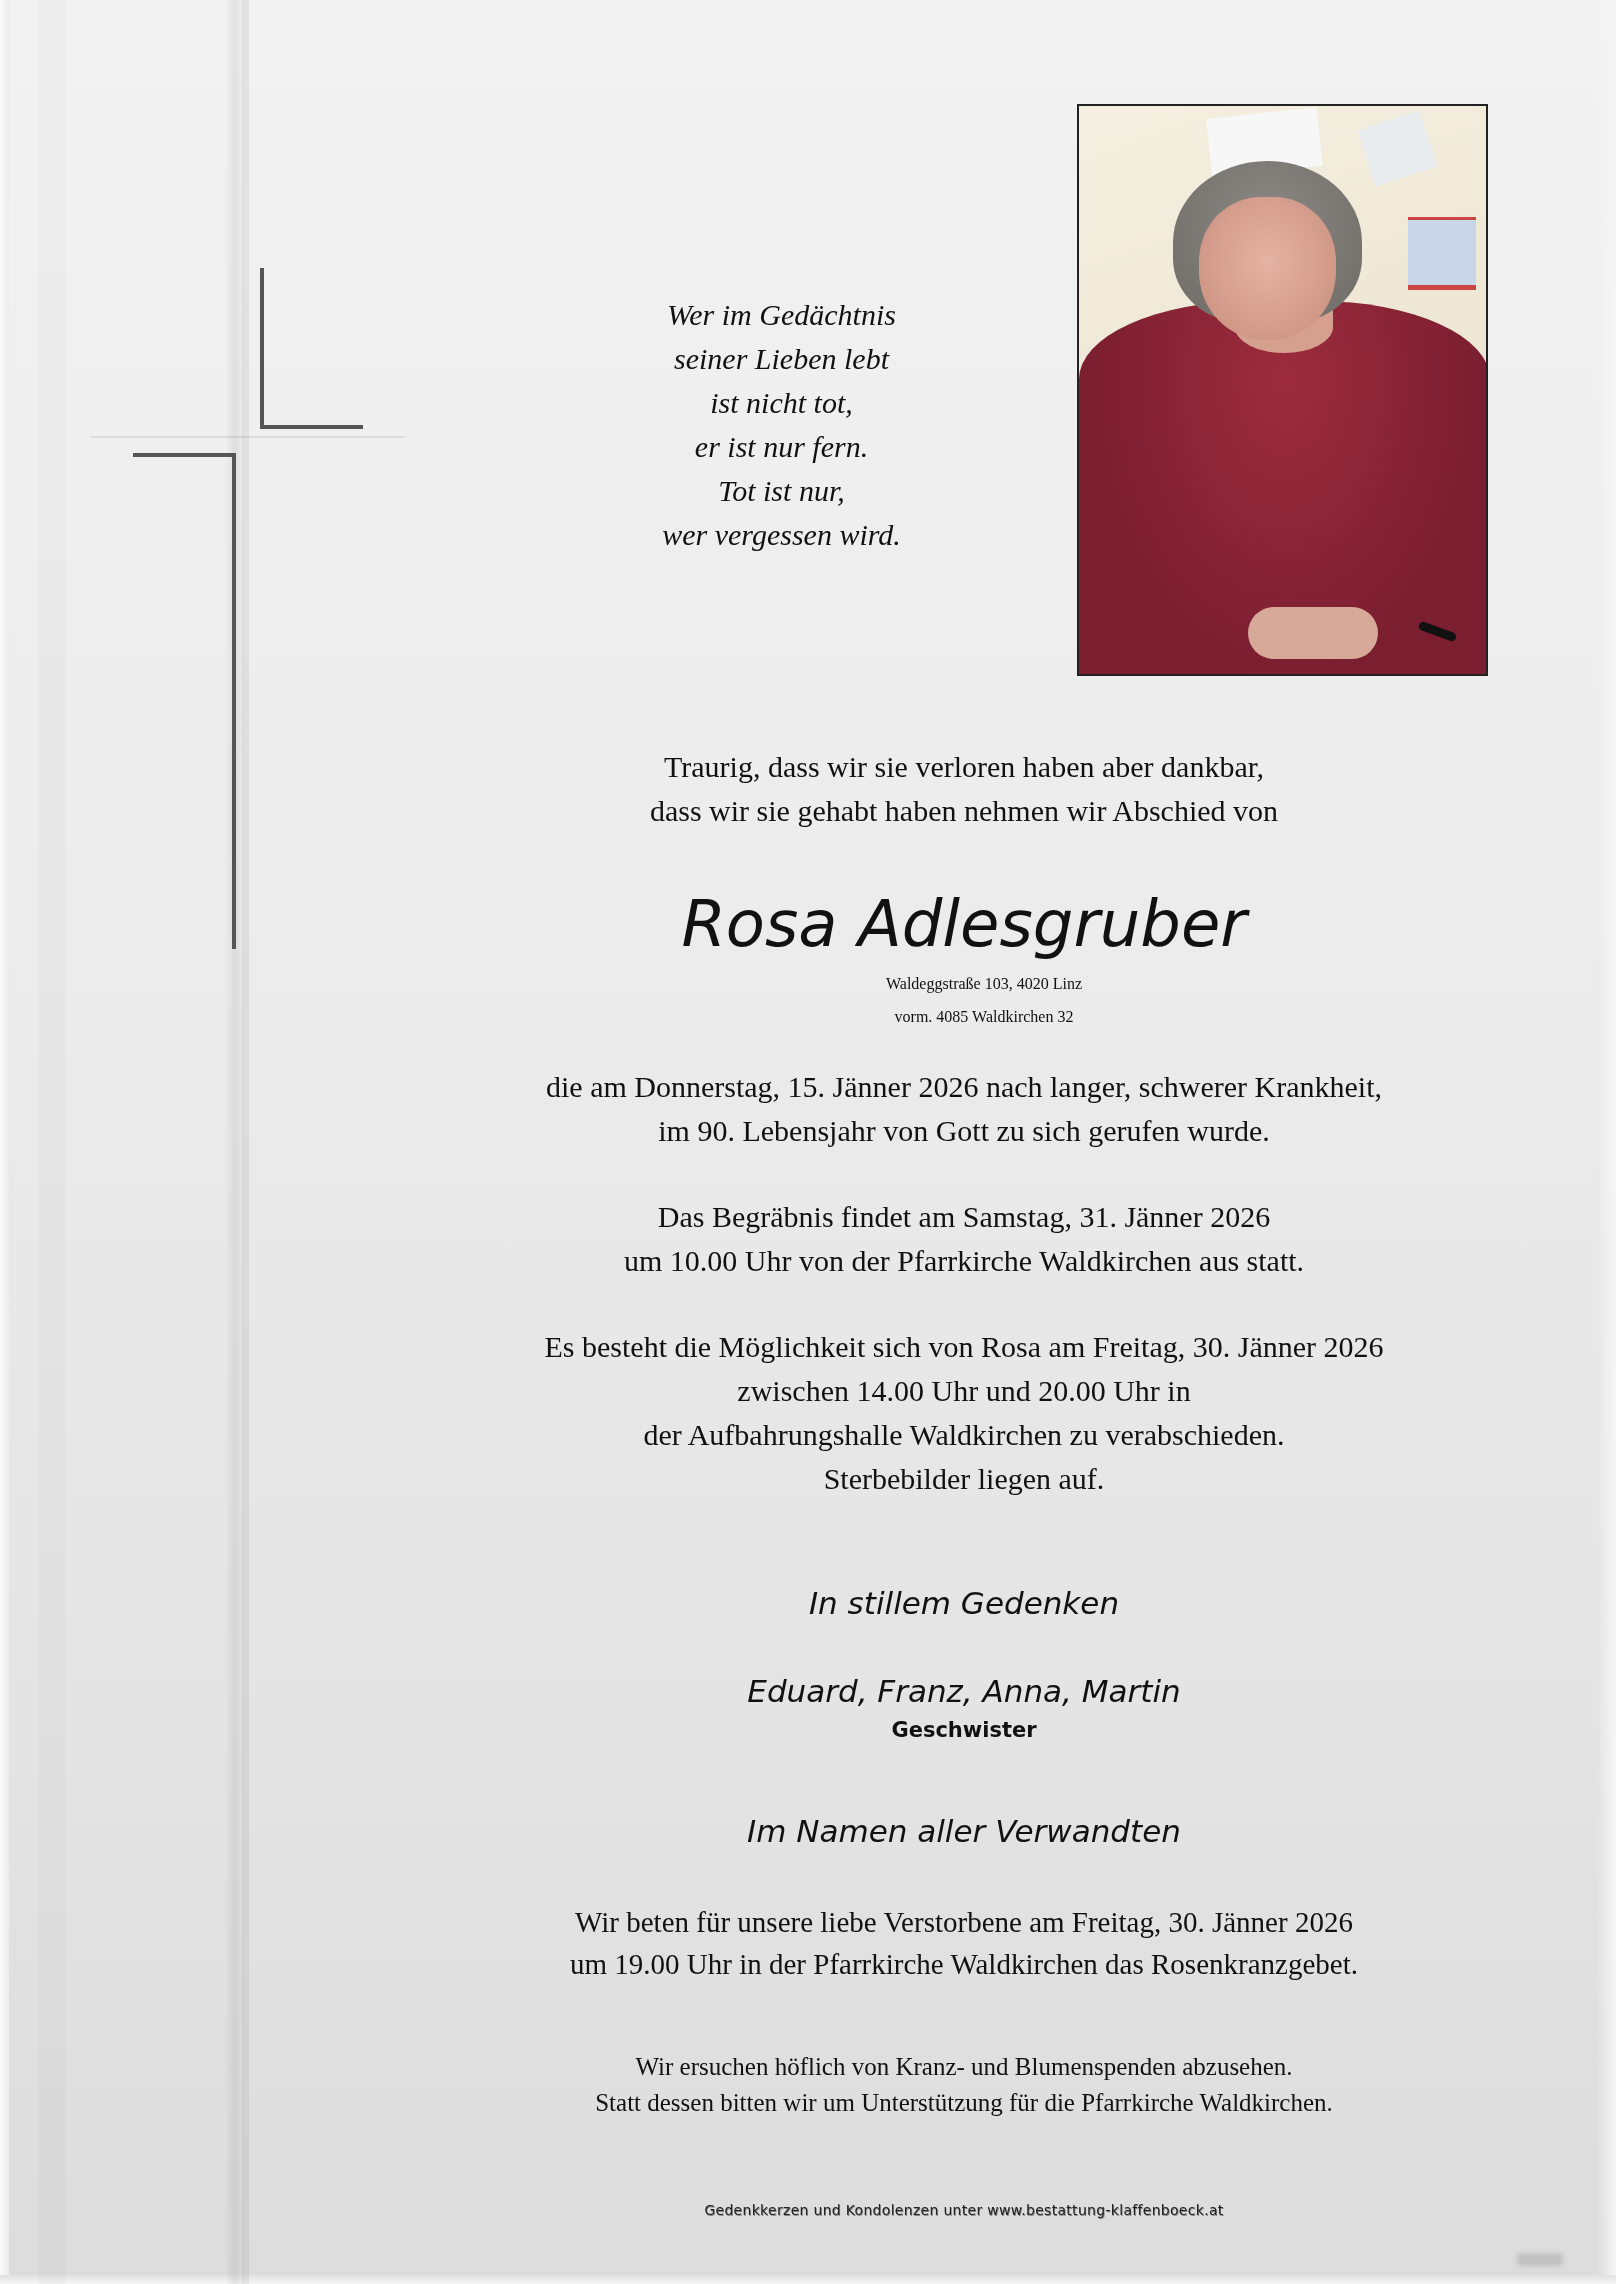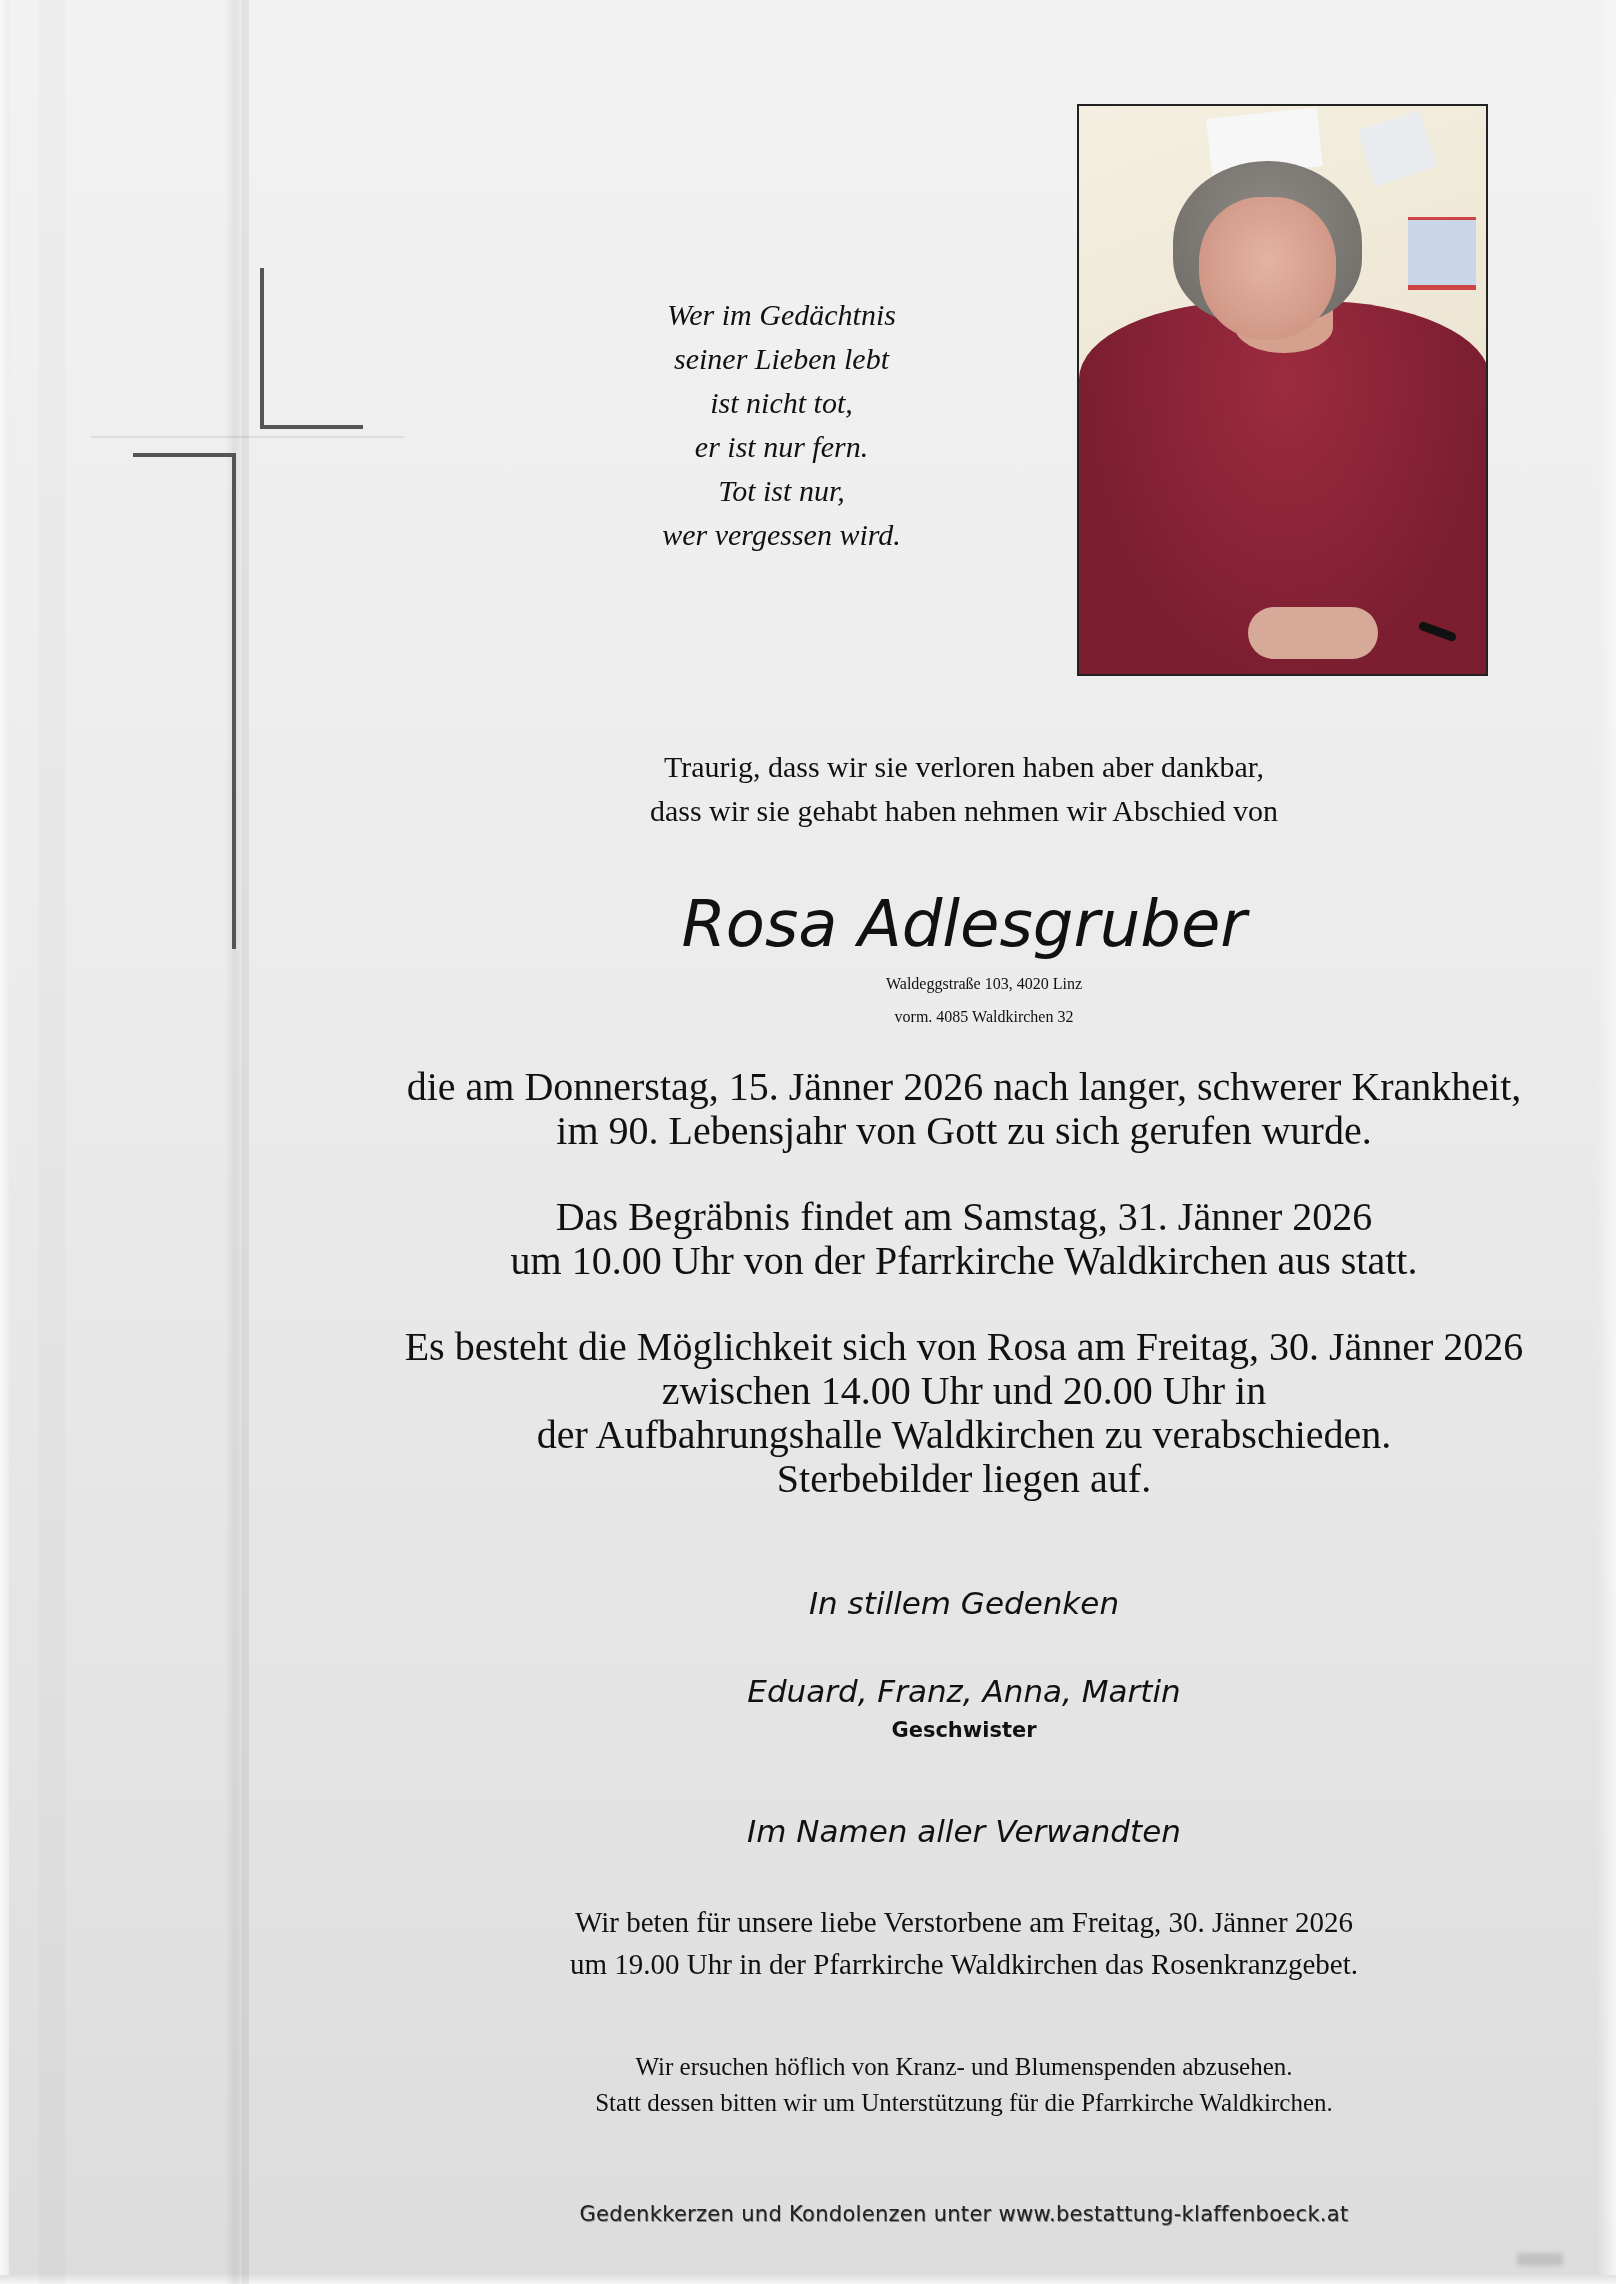--- a/index.html
+++ b/index.html
@@ -43,32 +43,32 @@
     background:radial-gradient(ellipse at 50% 20%, #9c2c3e, #7a1e30 70%); border-radius:42% 42% 0 0 / 20% 20% 0 0; }
   .neck { position:absolute; left:156px; top:195px; width:98px; height:52px; background:#d6a08e; border-radius:0 0 50% 50%; }
   .hands { position:absolute; left:169px; top:501px; width:130px; height:52px; background:#d7a999; border-radius:26px; }
   .bracelet { position:absolute; left:339px; top:521px; width:39px; height:9px; background:#111; border-radius:5.2px; transform:rotate(20deg); }
 
   .center { position:absolute; text-align:center; }
   .poem { left:534px; top:293px; width:495px; font-style:italic; font-size:30px; line-height:44px; }
   .intro { left:456px; top:745px; width:1016px; font-size:30px; line-height:44px; }
   .name { left:456px; top:885px; width:1016px; font-style:italic; font-size:64px; line-height:78px; }
   .addr { left:476px; top:967px; width:1016px; font-size:16px; line-height:33px; }
-  .body { left:365px; width:1198px; font-size:40px; line-height:44px; }
+  .body { left:365px; width:1198px; font-size:30px; line-height:44px; }
   .b1 { top:1065px; }
   .b2 { top:1195px; }
   .b3 { top:1325px; }
   .it { font-style:italic; font-size:31px; }
   .gedenken { left:456px; top:1585px; width:1016px; }
   .family { left:456px; top:1673px; width:1016px; }
   .geschw { left:456px; top:1718px; width:1016px; font-size:21px;font-weight:bold; }
   .verw { left:456px; top:1813px; width:1016px; }
   .b4 { left:365px; width:1198px; top:1901px; font-size:29px; line-height:42px; }
   .b5 { left:365px; width:1198px; top:2025px; font-size:25px; line-height:36px;margin-top:24px; }
-  .footer { left:456px; top:2202px; width:1016px; font-size:21px; color:#222;
+  .footer { left:456px; top:2202px; width:1016px; font-size:14px; color:#222;
     text-shadow: 0.7px 0.7px 0 #888; letter-spacing:0.3px; }
   .mark { position:absolute; left:1517px; top:2253px; width:46px; height:13px; border-radius:3.9px;
     background:rgba(0,0,0,0.12); filter:blur(2px); }
   .line { display:block;font-family:Liberation Serif, serif; }
 </style>
 </head>
 <body>
 
 <div class="edge-left"></div>
 <div class="edge-right"></div>

